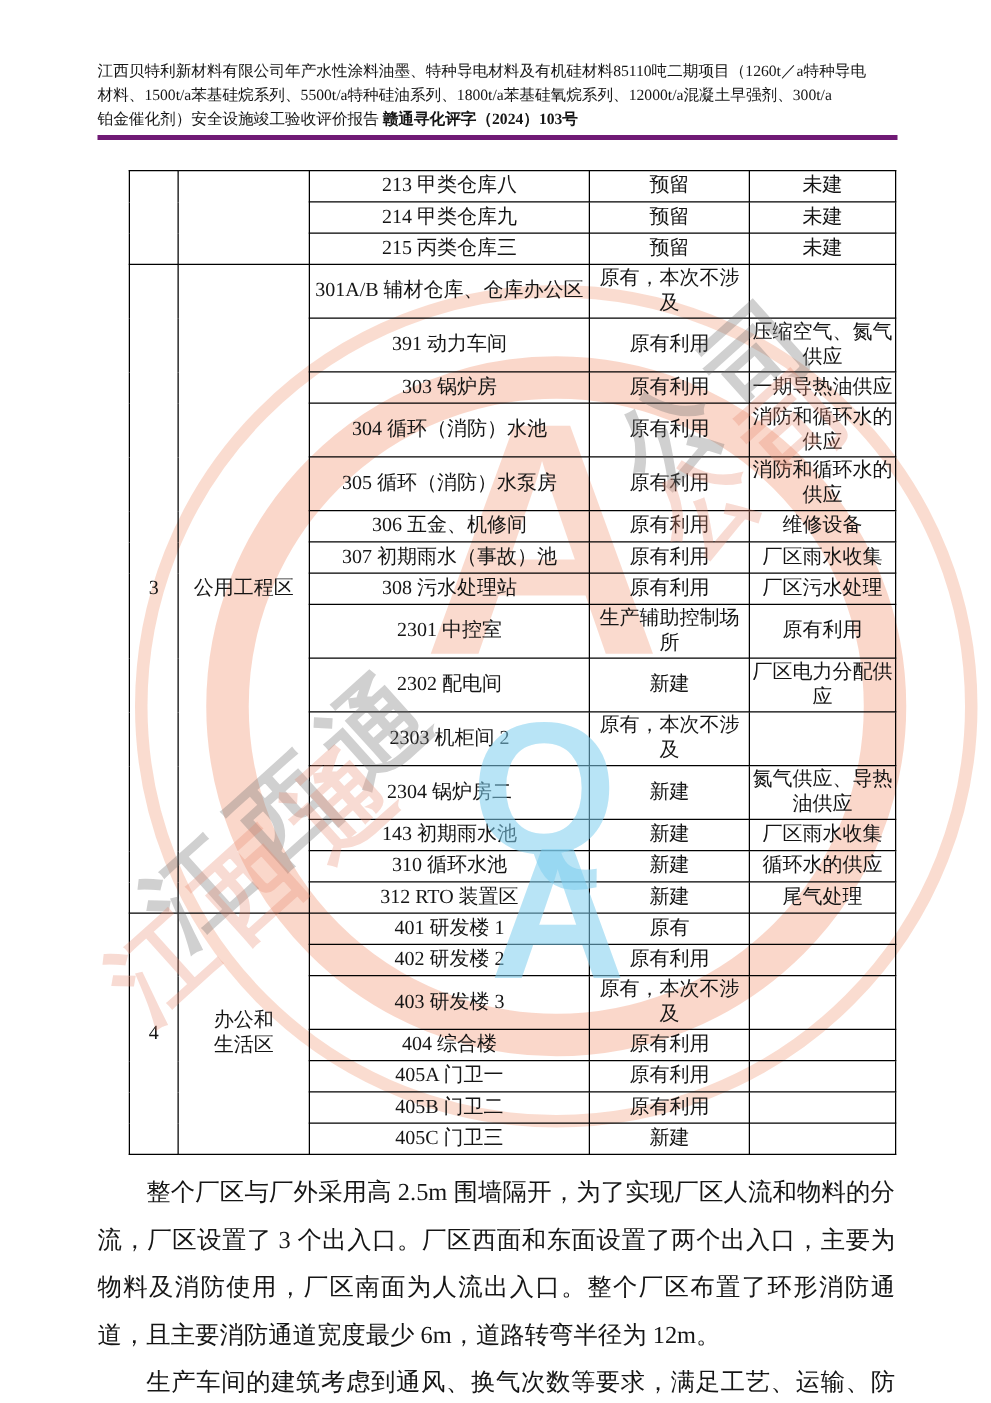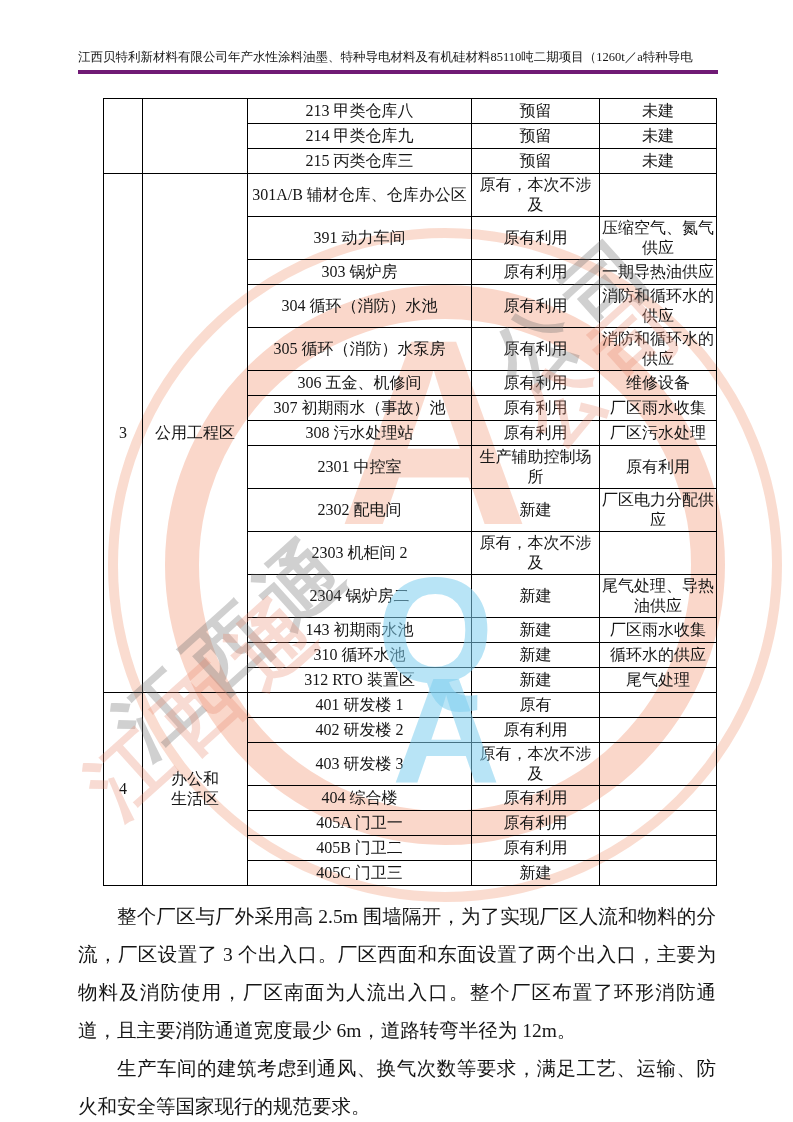--- a/index.html
+++ b/index.html
@@ -97,20 +97,25 @@
   <div class="wm wm-ring-layer">
     <div class="wm-ring-outer"></div>
     <div class="wm-ring-thin"></div>
     <div class="wm-logo-a">A</div>
   </div>
 
   <div class="content">
 
     <div class="report-header">
       <span class="hdr-line">江西贝特利新材料有限公司年产水性涂料油墨、特种导电材料及有机硅材料85110吨二期项目（1260t／a特种导电</span>
+      <span class="hdr-line">材料、1500t/a苯基硅烷系列、5500t/a特种硅油系列、1800t/a苯基硅氧烷系列、12000t/a混凝土早强剂、300t/a</span>
+      <span class="hdr-line hdr-line3">
+        <span>铂金催化剂）安全设施竣工验收评价报告</span>
+        <span class="doc-number">赣通寻化评字（2024）103号</span>
+      </span>
     </div>
 
     <table class="bld">
       <tbody>
           <tr>
             <td rowspan="3" class="col-seq"></td>
             <td rowspan="3" class="col-area"></td>
             <td class="col-name">213 甲类仓库八</td>
             <td class="col-status">预留</td>
             <td class="col-func">未建</td>
@@ -178,21 +183,21 @@
             <td class="col-func">厂区电力分配供应</td>
           </tr>
           <tr>
             <td class="col-name">2303 机柜间 2</td>
             <td class="col-status">原有，本次不涉及</td>
             <td class="col-func"></td>
           </tr>
           <tr>
             <td class="col-name">2304 锅炉房二</td>
             <td class="col-status">新建</td>
-            <td class="col-func">尾气处理、导热油供应</td>
+            <td class="col-func">氮气供应、导热油供应</td>
           </tr>
           <tr>
             <td class="col-name">143 初期雨水池</td>
             <td class="col-status">新建</td>
             <td class="col-func">厂区雨水收集</td>
           </tr>
           <tr>
             <td class="col-name">310 循环水池</td>
             <td class="col-status">新建</td>
             <td class="col-func">循环水的供应</td>

